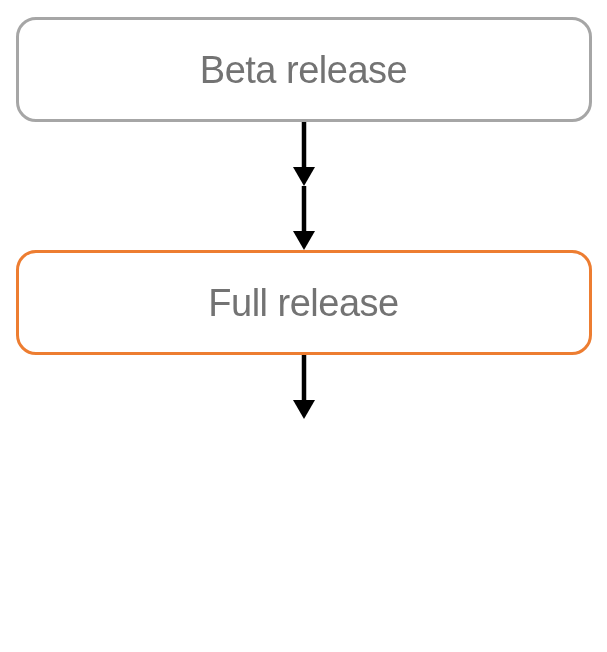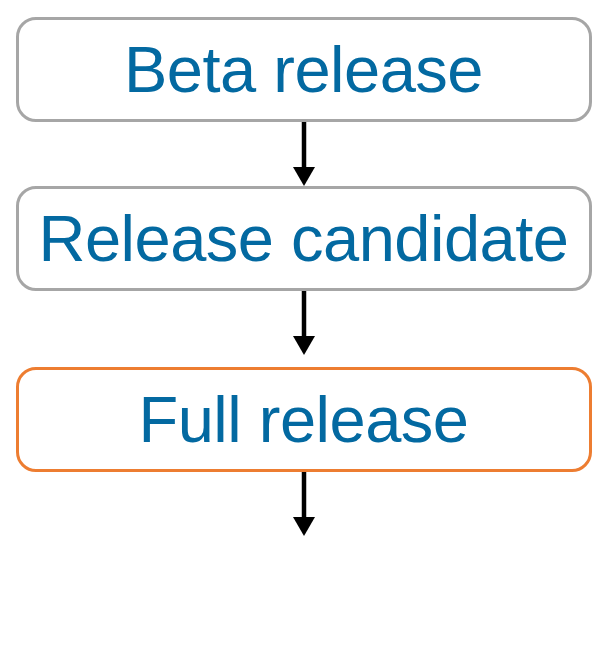--- a/index.html
+++ b/index.html
@@ -27,25 +27,24 @@
     border: 3px solid #a6a6a6;
     border-radius: 20px;
     background: #ffffff;
     display: flex;
     align-items: center;
     justify-content: center;
     flex: 0 0 auto;
   }
   .node.highlight {
     border-color: #ed7d31;
-    margin-top: 12px;
   }
   .node-label {
-    font-size: 65px;
-    color: #0369a1;
+    font-size: 38px;
+    color: #737373;
     line-height: 1;
     white-space: nowrap;
     letter-spacing: -0.5px;
   }
   .arrow {
     height: 64px;
     flex: 0 0 auto;
     display: flex;
     align-items: stretch;
     justify-content: center;
@@ -63,23 +62,20 @@
     <span class="node-label">Beta release</span>
   </div>
 
   <div class="arrow">
     <svg width="44" height="64" viewBox="0 0 44 64" aria-hidden="true">
       <line x1="22" y1="0" x2="22" y2="47" stroke="#000000" stroke-width="4.5"></line>
       <polygon points="11,45 33,45 22,64" fill="#000000"></polygon>
     </svg>
   </div>
 
-  <div class="node">
-    <span class="node-label">Release candidate</span>
-  </div>
 
   <div class="arrow">
     <svg width="44" height="64" viewBox="0 0 44 64" aria-hidden="true">
       <line x1="22" y1="0" x2="22" y2="47" stroke="#000000" stroke-width="4.5"></line>
       <polygon points="11,45 33,45 22,64" fill="#000000"></polygon>
     </svg>
   </div>
 
   <div class="node highlight">
     <span class="node-label">Full release</span>

